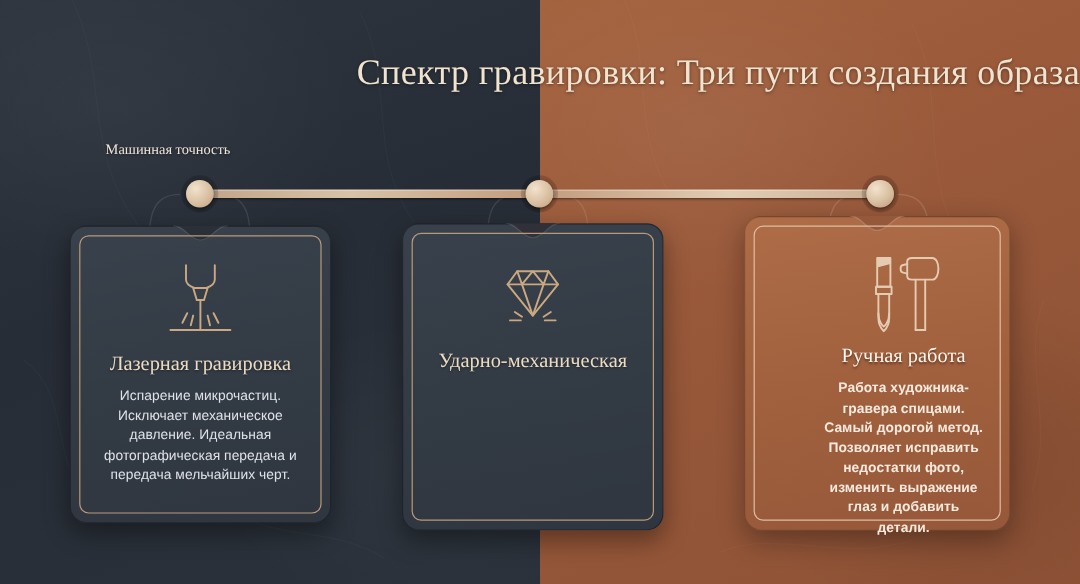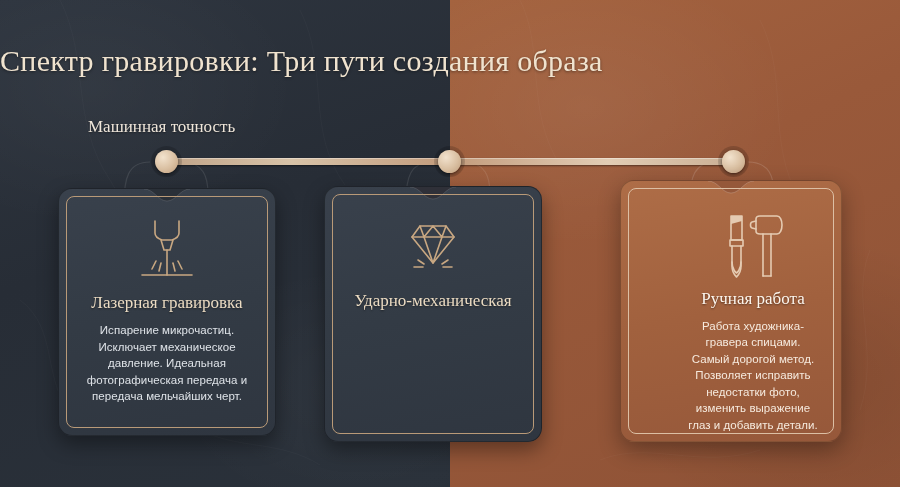--- a/index.html
+++ b/index.html
@@ -24,32 +24,32 @@
       radial-gradient(ellipse 300px 200px at 30% 22%, rgba(255,255,255,.05), rgba(255,255,255,0) 70%),
       radial-gradient(ellipse 280px 200px at 80% 78%, rgba(0,0,0,.10), rgba(0,0,0,0) 72%),
       linear-gradient(155deg,#a4633f 0%,#99593a 40%,#8e5236 100%);
   }
   
   .vein{position:absolute;pointer-events:none;opacity:.5;}
   .vein svg{display:block;}
 
   
   .title{
-    position:absolute;left:0;top:44px;width:900px;text-align:left;
+    position:absolute;left:0;top:44px;width:900px;text-align:right;
     font-family:"Liberation Serif", serif;
     font-size:30px;letter-spacing:.3px;color:#f0e3cf;
     text-shadow:0 1px 3px rgba(0,0,0,.45);
     white-space:nowrap;
   }
 
   
   .axis-label{
     position:absolute;top:117px;
     font-family:"Liberation Serif", serif;
-    font-size:17px;color:#efe6da;
+    font-size:12px;color:#efe6da;
     text-shadow:0 1px 2px rgba(0,0,0,.4);
     white-space:nowrap;
   }
   .axis-left{left:88px;}
   .axis-right{right:38px;}
 
   
   .rail{
     position:absolute;left:168px;top:158px;width:564px;height:7px;
     border-radius:4px;
@@ -90,21 +90,21 @@
   .card.dark .card-inner{border:1px solid #b99a78;}
   
   .card.warm{
     background:linear-gradient(170deg,#ae6d47 0%,#a1613e 50%,#96583a 100%);
     border:1px solid rgba(0,0,0,.22);
     box-shadow:0 8px 22px rgba(0,0,0,.32);
   }
   .card.warm .card-inner{border:1px solid #dcbfa4;padding-left:44px;}
 
   .card-1{left:58px;top:188px;width:218px;height:248px;}
-  .card-2{left:324px;top:186px;width:218px;height:256px;}
+  .card-2{left:335px;top:186px;width:218px;height:256px;}
   .card-3{left:620px;top:180px;width:222px;height:262px;}
 
   
   .notch{
     position:absolute;top:-1px;left:50%;transform:translateX(-50%);
     width:46px;height:13px;
     pointer-events:none;
   }
 
   .icon-wrap{
@@ -122,21 +122,21 @@
   .card.warm .card-title{color:#fdf6ee;}
 
   .card-body{
     margin-top:9px;
     padding:0 16px;
     font-size:11.5px;line-height:16.5px;text-align:center;
     letter-spacing:.05px;
   }
   .card.dark .card-body{color:#dfe3e8;}
   .card.warm .card-body{color:#f6eade;}
-  .card-3 .card-body{padding:0 13px;}
+  .card-3 .card-body{padding:0 13px;font-weight:bold;}
 </style>
 </head>
 <body>
 
 <div class="stage">
 
   <div class="bg-left"></div>
   <div class="bg-right"></div>
 
   <div class="vein" style="left:0;top:0;width:900px;height:487px;">

